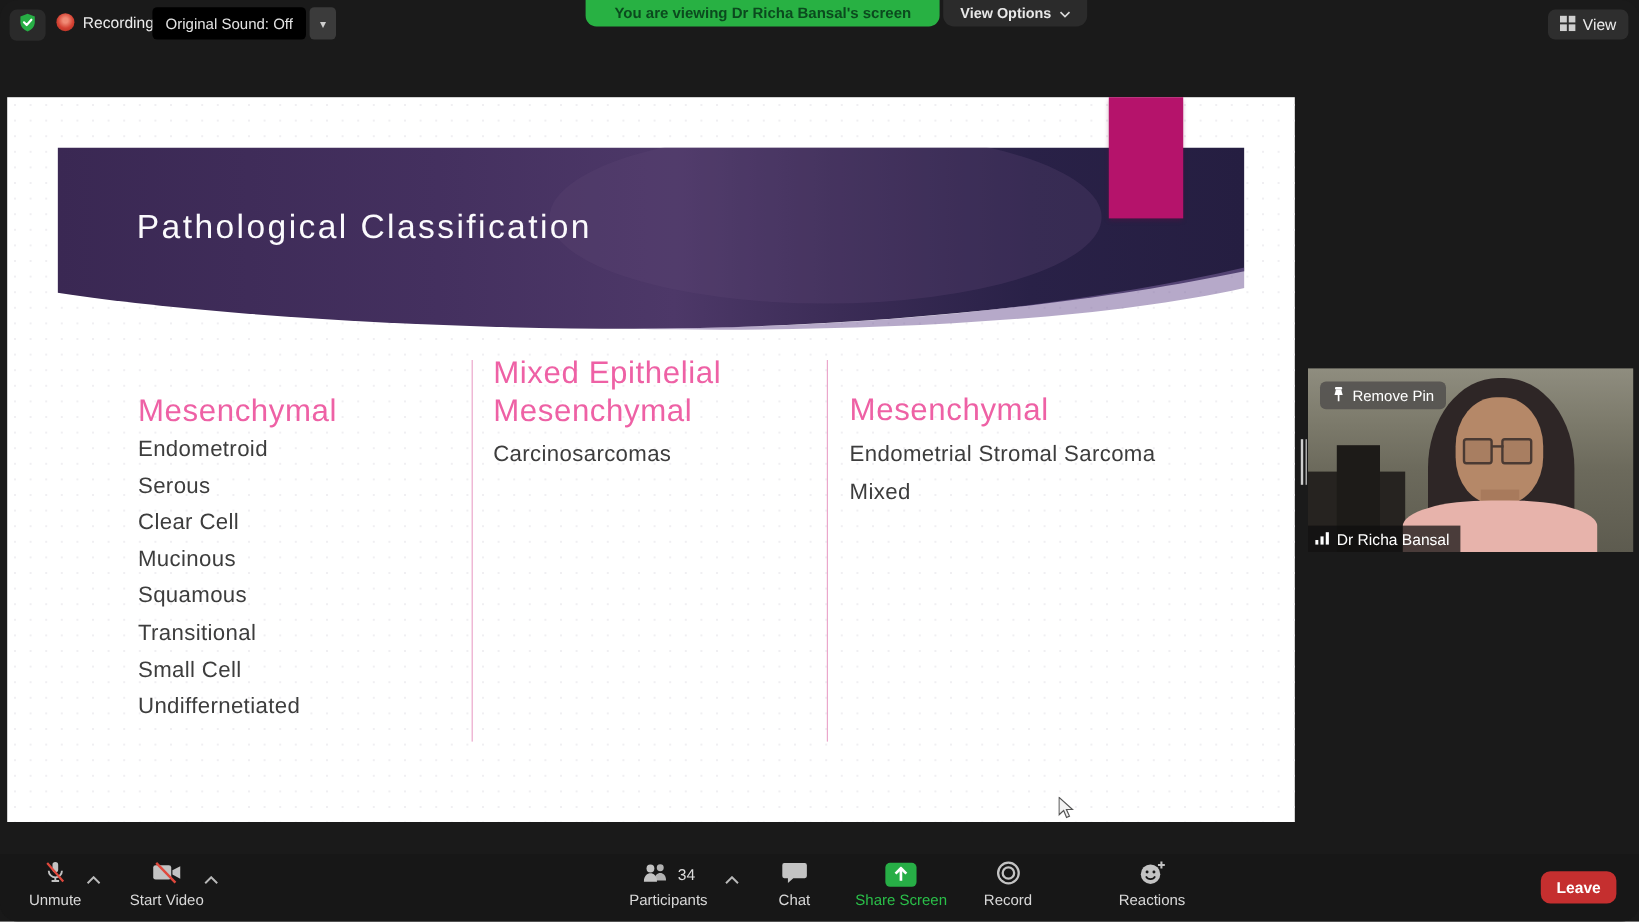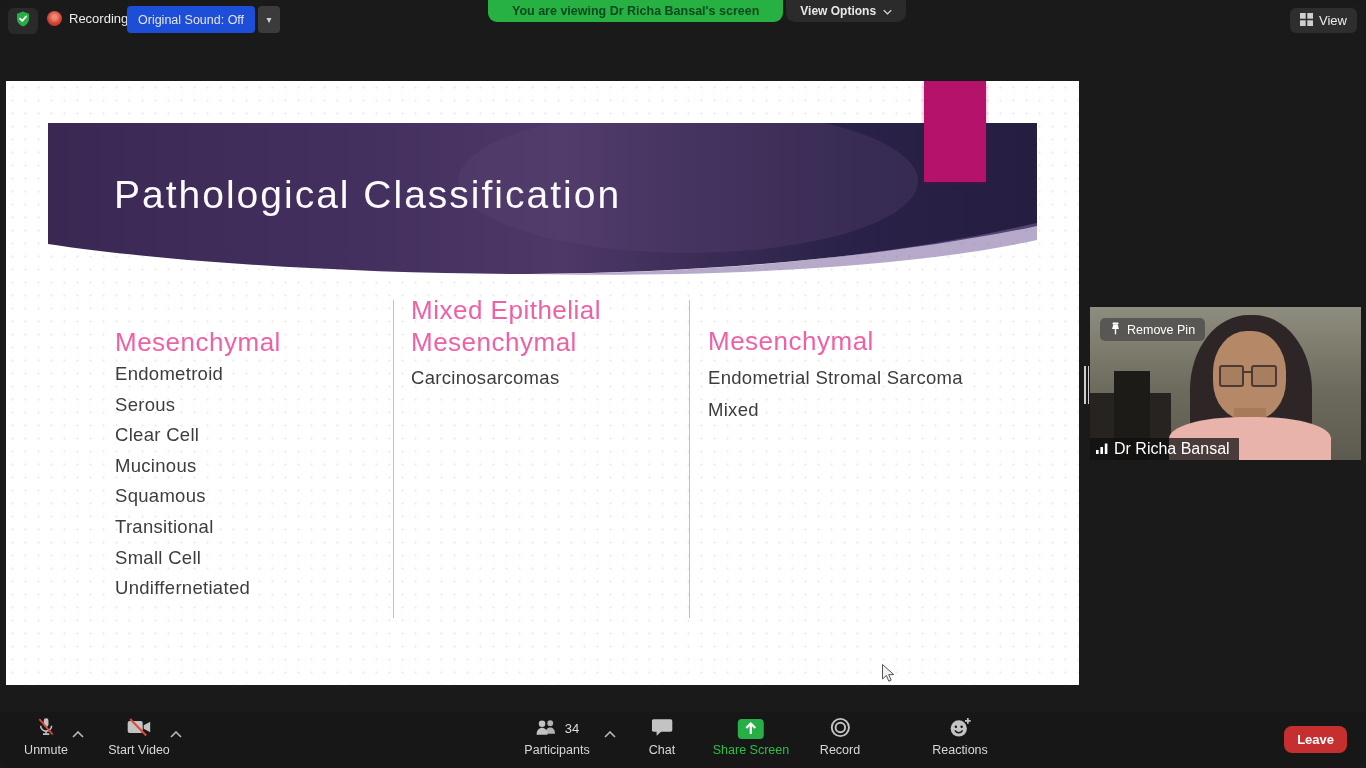--- a/index.html
+++ b/index.html
@@ -5,33 +5,33 @@
   * { margin:0; padding:0; box-sizing:border-box; }
   body { width:1366px; height:768px; background:#191919; font-family:"Liberation Sans", sans-serif; overflow:hidden; }
   .screen { position:relative; width:1366px; height:768px; background:#1a1a1a; overflow:hidden;border-radius:15px; }
 
   
   .sec-btn { position:absolute; left:8px; top:8px; width:30px; height:26px; background:#2a2a2a; border-radius:6px; display:flex; align-items:center; justify-content:center; }
   .rec-wrap { position:absolute; left:47px; top:11px; display:flex; align-items:center; gap:7px; }
   .rec-dot { width:15px; height:15px; border-radius:50%; background:radial-gradient(circle at 50% 40%, #f08a75 0 18%, #d44233 55%, #a8291c 100%); }
   .rec-label { font-size:13px; color:#ececec; }
   .sound-group { position:absolute; left:127px; top:6px; height:27px; display:flex; gap:3px; }
-  .sound-main { background:#1d4ed8; border-radius:4px; color:#e4e4e4; font-size:12.5px; display:flex; align-items:center; padding:0 11px; }
+  .sound-main { background:#000000; border-radius:4px; color:#e4e4e4; font-size:12.5px; display:flex; align-items:center; padding:0 11px; }
   .sound-arrow { background:#3b3b3b; border-radius:4px; width:22px; display:flex; align-items:center; justify-content:center; }
   .banner-row { position:absolute; left:488px; top:0; display:flex; gap:3px; height:22px; }
   .share-banner { background:#28b143; color:#0b4a1e; font-weight:bold; font-size:12.5px; border-radius:0 0 9px 9px; display:flex; align-items:center; padding:0 24px; white-space:nowrap; }
   .view-options { background:#2b2b2b; color:#e8e8e8; font-size:12px; font-weight:bold; border-radius:0 0 9px 9px; display:flex; align-items:center; gap:7px; padding:0 14px; white-space:nowrap;justify-content:space-between; }
   .view-btn { position:absolute; right:9px; top:8px; height:25px; background:#2e2e2e; border-radius:6px; color:#ececec; font-size:13px; display:flex; align-items:center; gap:6px; padding:0 10px; }
 
   
   .slide { position:absolute; left:6px; top:81px; width:1073px; height:604px; background:#ffffff;
            background-image:radial-gradient(#f0eff2 1px, transparent 1.2px); background-size:13px 13px; }
   .banner-svg { position:absolute; left:42px; top:42px; }
   .pink-rect { position:absolute; left:918px; top:0; width:62px; height:101px; background:#b5136b; box-shadow:0 2px 4px rgba(110,10,65,0.4); }
-  .slide-title { position:absolute; left:108px; top:92px; font-size:39px; color:#fbfafd; letter-spacing:2px; font-weight:normal; }
+  .slide-title { position:absolute; left:108px; top:92px; font-size:28px; color:#fbfafd; letter-spacing:2px; font-weight:normal; }
   .col-heading { font-size:26px; color:#ee61a5; letter-spacing:0.5px; }
   .col-item { font-size:18.5px; color:#3d3d3d; letter-spacing:0.3px; line-height:30.6px; }
   .c1h { position:absolute; left:109px; top:246px; }
   .c1i { position:absolute; left:109px; top:278px; }
   .divider { position:absolute; width:1px; background:#eba7cb; top:219px; height:318px; }
   .d1 { left:387px; } .d2 { left:683px; }
   .c2h { position:absolute; left:405px; top:213px; width:270px; line-height:32px; }
   .c2i { position:absolute; left:405px; top:281px; line-height:32px; }
   .c3h { position:absolute; left:702px; top:245px; }
   .c3i { position:absolute; left:702px; top:281px; line-height:32px; }
@@ -49,21 +49,21 @@
   .vt-line  { left:63%; top:14%; width:3px; height:62%; background:#555246; opacity:.55; }
   .vt-plate { left:76%; top:48%; width:9px; height:16px; background:#cfcabd; border-radius:2px; opacity:.8; }
   .vt-hair  { left:37%; top:5%; width:45%; height:102%; background:#2e2626; border-radius:48% 48% 32% 32%; }
   .vt-face  { left:45.5%; top:16%; width:27%; height:58%; background:#b58868; border-radius:46% 46% 44% 44%; }
   .vt-neck  { left:53%; top:66%; width:12%; height:16%; background:#a87a5c; }
   .vt-sweater { left:29%; bottom:-3%; width:60%; height:31%; background:#e7b3ab; border-radius:45% 45% 0 0; }
   .vt-lens { position:absolute; top:38%; width:9.5%; height:14%; border:2px solid #4a3a33; border-radius:3px; background:rgba(70,58,50,0.12); }
   .vt-lens.l { left:47.5%; } .vt-lens.r { left:59.5%; }
   .vt-bridge { position:absolute; top:42%; left:56.5%; width:3.5%; height:2px; background:#4a3a33; }
   .remove-pin { position:absolute; left:10px; top:11px; height:23px; background:rgba(84,82,80,0.9); border-radius:5px; color:#ffffff; font-size:12.5px; display:flex; align-items:center; gap:6px; padding:0 10px; cursor:pointer; }
-  .name-tag { position:absolute; left:0; bottom:0; height:22px; background:rgba(14,14,14,0.72); display:flex; align-items:center; gap:5px; padding:0 9px 0 6px; color:#ffffff; font-size:16px; }
+  .name-tag { position:absolute; left:0; bottom:0; height:22px; background:rgba(14,14,14,0.72); display:flex; align-items:center; gap:5px; padding:0 9px 0 6px; color:#ffffff; font-size:13px; }
 
   
   .toolbar { position:absolute; left:0; bottom:0; width:1366px; height:56px; background:#171717; }
   .tb-btn { position:absolute; top:6px; transform:translateX(-50%); display:flex; flex-direction:column; align-items:center; gap:4px; color:#d8d8d8; font-size:12.5px; cursor:pointer; white-space:nowrap; }
   .tb-iconrow { height:21px; display:flex; align-items:center; gap:5px; }
   .tb-count { font-size:13px; color:#dcdcdc; }
   .tb-caret { position:absolute; top:12px; cursor:pointer; }
   .share-chip { width:26px; height:20px; background:#27ae46; border-radius:4px; display:flex; align-items:center; justify-content:center; }
   .share-label { color:#2abf49; }
   .leave-btn { position:absolute; right:19px; top:14px; height:27px; background:#c52f2f; border-radius:8px; color:#ffffff; font-weight:bold; font-size:13px; display:flex; align-items:center; padding:0 13px; cursor:pointer; }

